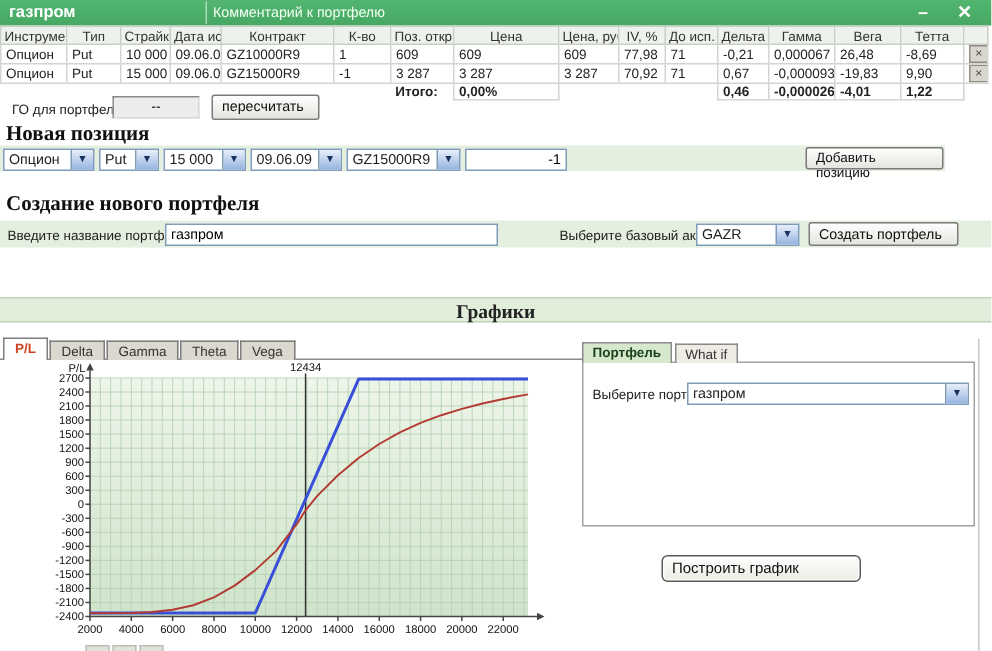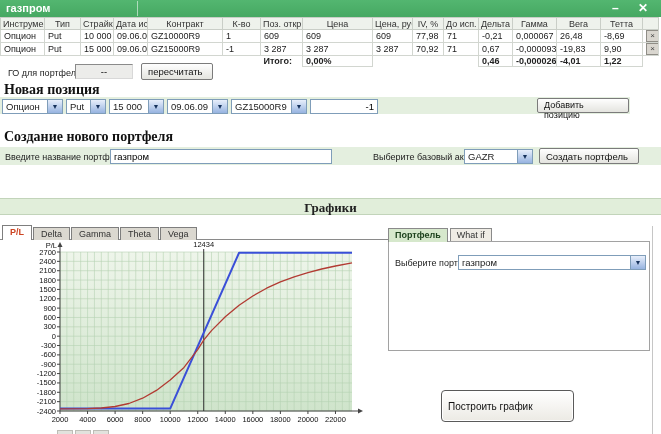--- a/index.html
+++ b/index.html
@@ -50,36 +50,37 @@
               border-bottom:1px solid #c2d4ba;text-align:center;font-family:"Liberation Serif",serif;
               font-weight:bold;font-size:13px;line-height:17px;color:#222;box-sizing:border-box;}
 
   
   .ltabs{left:2px;top:226px;height:14px;display:flex;align-items:flex-end;z-index:3;}
   .ltab{border:1px solid #7e7e7e;border-bottom:none;background:#dbd8d0;font-size:9px;padding:1px 7px 0 7px;
         height:11px;margin-right:1px;color:#333;}
   .ltab.active{background:#fff;color:#cc4422;height:13px;font-weight:bold;}
   .panel-topline{left:0;top:239px;width:391px;height:1px;background:#8a8a8a;z-index:1;}
 
-  .rtabs{left:388px;top:228px;display:flex;align-items:flex-start;z-index:3;}
+  .rtabs{left:388px;top:228px;display:flex;align-items:flex-end;z-index:3;}
   .rtab{border:1px solid #8a8a8a;border-bottom:none;font-size:9px;padding:1px 6px 0 6px;height:11px;margin-right:2px;}
   .rtab.active{background:#d6e8cc;height:12px;color:#1c421c;font-weight:bold;}
   .rtab.inactive{background:#efece5;color:#333;}
   .rpanel{left:388px;top:241px;width:262px;height:110px;border:1px solid #a2a2a2;background:#fff;box-sizing:border-box;}
 
   .vdivider{left:652px;top:226px;width:1px;height:208px;background:#c6c6c6;}
   .stub{height:4px;width:16px;background:#e2e2dd;border:1px solid #bdbdb6;border-bottom:none;box-sizing:border-box;}
   svg text{font-family:"Liberation Sans",sans-serif;}
 </style>
 </head>
 <body>
 
 <div class="abs titlebar">
   <span class="abs tb-title">газпром</span>
   <span class="abs tb-div"></span>
+  <span class="abs tb-comment">Комментарий к портфелю</span>
   <span class="abs tb-btn" style="left:612px;">–</span>
   <span class="abs tb-btn" style="left:638px;">✕</span>
 </div>
 
 <div class="abs" style="left:0;top:17px;">
   <table class="pos">
     <colgroup>
       <col style="width:44px">
         <col style="width:36px">
         <col style="width:33px">
@@ -375,19 +376,19 @@
   <span class="rtab active">Портфель</span>
   <span class="rtab inactive">What if</span>
 </div>
 <div class="abs rpanel">
   <span class="abs label9" style="left:6px;top:16px;">Выберите портфель</span>
   <div class="abs sel" style="left:69px;top:13px;width:188px;">
     <span class="val">газпром</span>
     <span class="arr">▼</span>
   </div>
 </div>
-<button class="abs btn bigbtn" style="left:441px;top:390px;width:133px;height:32px;">Построить график</button>
+<button class="abs btn bigbtn" style="left:441px;top:370px;width:133px;height:18px;">Построить график</button>
 
 <div class="abs vdivider"></div>
 
 <div class="abs stub" style="left:57px;top:430px;"></div>
 <div class="abs stub" style="left:75px;top:430px;"></div>
 <div class="abs stub" style="left:93px;top:430px;"></div>
 
 </body></html>

